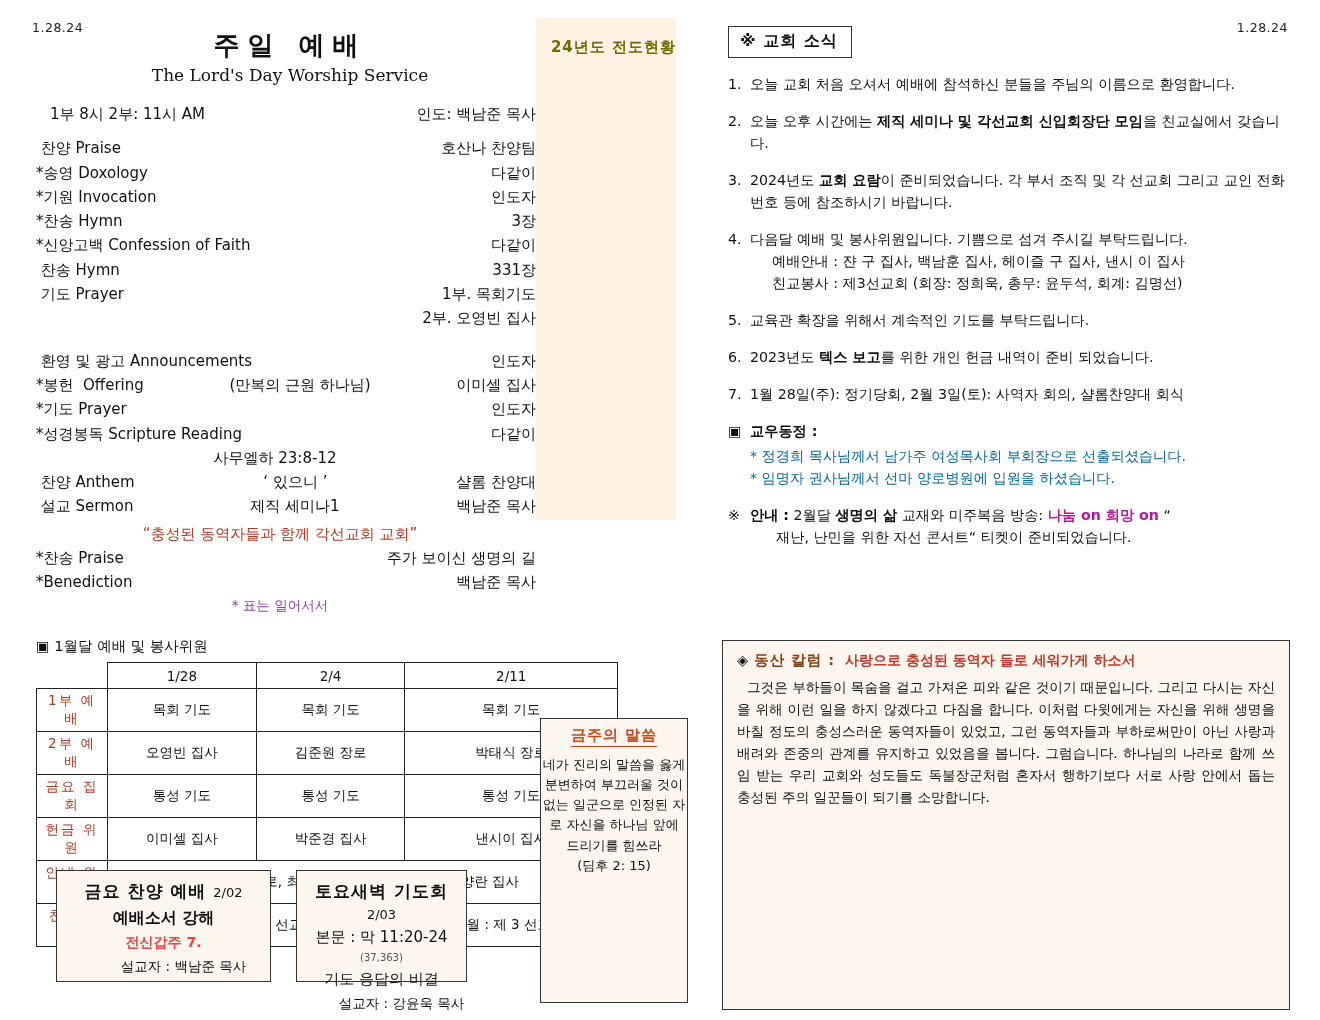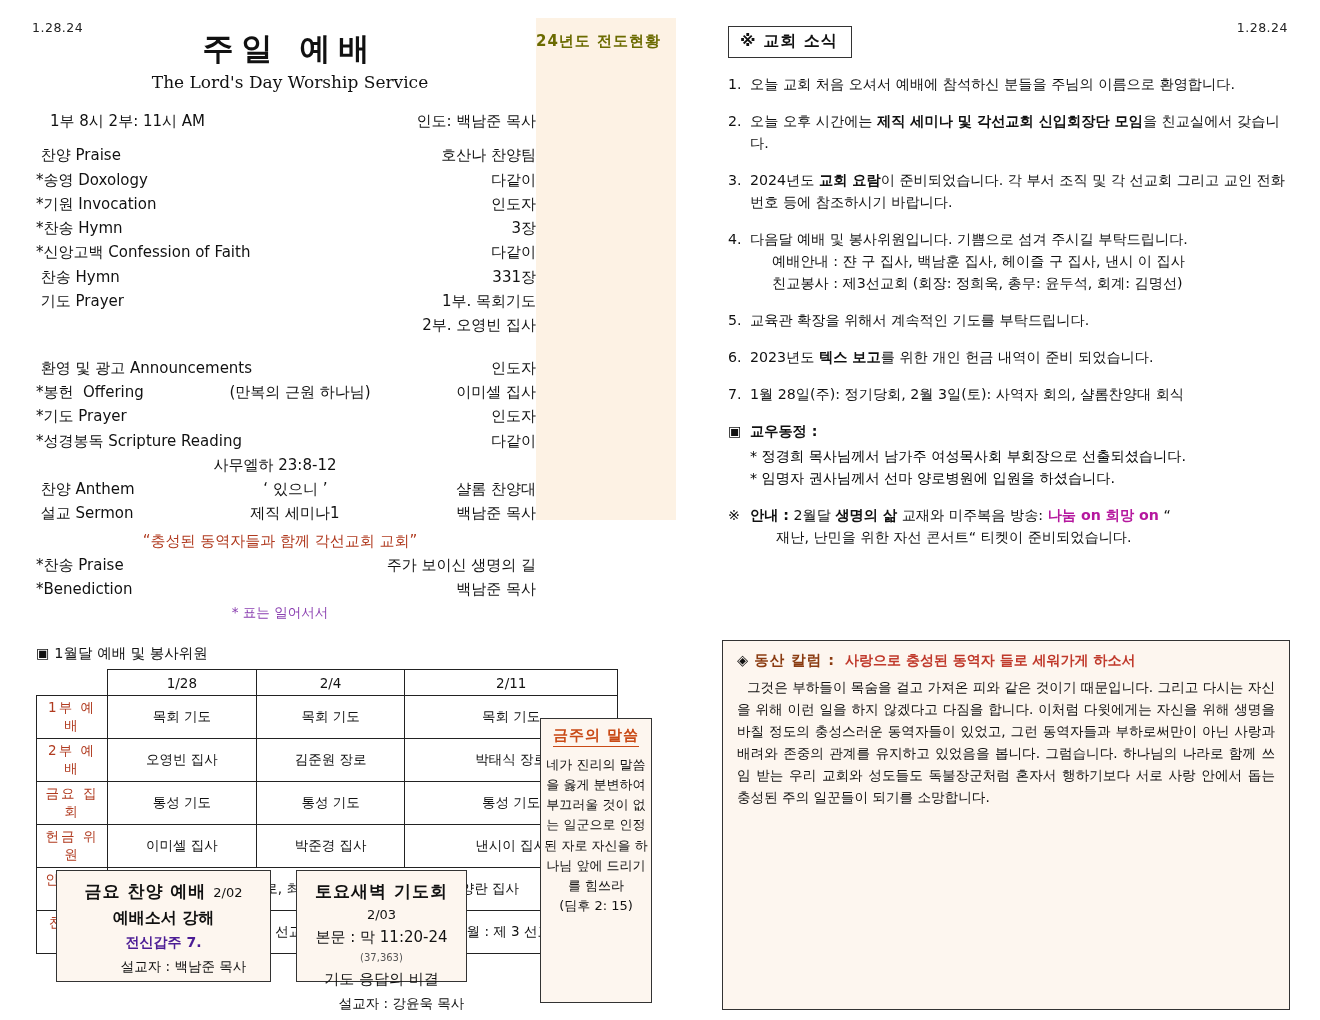--- a/index.html
+++ b/index.html
@@ -31,21 +31,21 @@
   }
 
   
   #left-col {
     position: absolute;
     left: 30px;
     top: 16px;
     width: 520px;
   }
   #service-title {
-    font-size: 31px;
+    font-size: 26px;
     font-weight: bold;
     letter-spacing: 8px;
     text-align: center;
     margin: 12px 0 2px 0;
   }
   #service-subtitle {
     font-family: "DejaVu Serif", serif;
     font-size: 17px;
     text-align: center;
     margin-bottom: 17px;
@@ -126,30 +126,30 @@
     box-sizing: border-box;
     text-align: center;
     padding-top: 9px;
   }
   #friday-box { left: 56px; top: 870px; width: 215px; height: 112px; }
   #saturday-box { left: 296px; top: 870px; width: 171px; height: 112px; }
   .bbox .t1 { font-size: 17px; font-weight: bold; letter-spacing: 1px; }
   .bbox .t1 .sm { font-size: 13px; font-weight: normal; letter-spacing: 0; }
   .bbox .t2 { font-size: 16px; font-weight: bold; margin-top: 5px; }
   .bbox .t2b { font-size: 15px; margin-top: 5px; }
-  .bbox .t3 { font-size: 14px; color: #4c1d95; font-weight: bold; margin-top: 5px; }
+  .bbox .t3 { font-size: 14px; color: #ef4444; font-weight: bold; margin-top: 5px; }
   .bbox .t4 { font-size: 13.5px; margin-top: 6px; margin-left: 40px; }
   .bbox .tiny { font-size: 10px; color: #555; }
 
   
   #verse-box {
     position: absolute;
     left: 540px;
     top: 718px;
-    width: 112px;
+    width: 148px;
     height: 285px;
     border: 1.5px solid #333;
     background: #fdf6ef;
     box-sizing: border-box;
     text-align: center;
     padding-top: 6px;
   }
   #verse-title {
     font-size: 15px;
     font-weight: bold;
@@ -168,22 +168,22 @@
 
   
   #evangel-box {
     position: absolute;
     left: 536px;
     top: 18px;
     width: 140px;
     height: 502px;
     background: #fdf2e4;
     box-sizing: border-box;
-    text-align: left;
-    padding-top: 14px;
+    text-align: right;
+    padding-top: 20px;
   }
   #evangel-title {
     font-size: 15px;
     font-weight: bold;
     color: #6b6b00;
     letter-spacing: 1px;
   }
 
   
   #right-col {
@@ -210,21 +210,21 @@
   }
   .news-num { width: 22px; flex: none; }
   .news-text { flex: 1; }
   .news-text b { font-weight: bold; }
   .news-sub {
     display: block;
     padding-left: 22px;
   }
   .bullet-icon { width: 22px; flex: none; }
   .news-head-b { font-weight: bold; }
-  .pink { color: #000000; }
+  .pink { color: #0369a1; }
   .mag { color: #b5179e; font-weight: bold; }
 
   
   #column-box {
     position: absolute;
     left: 722px;
     top: 640px;
     width: 568px;
     height: 370px;
     border: 1.2px solid #333;

